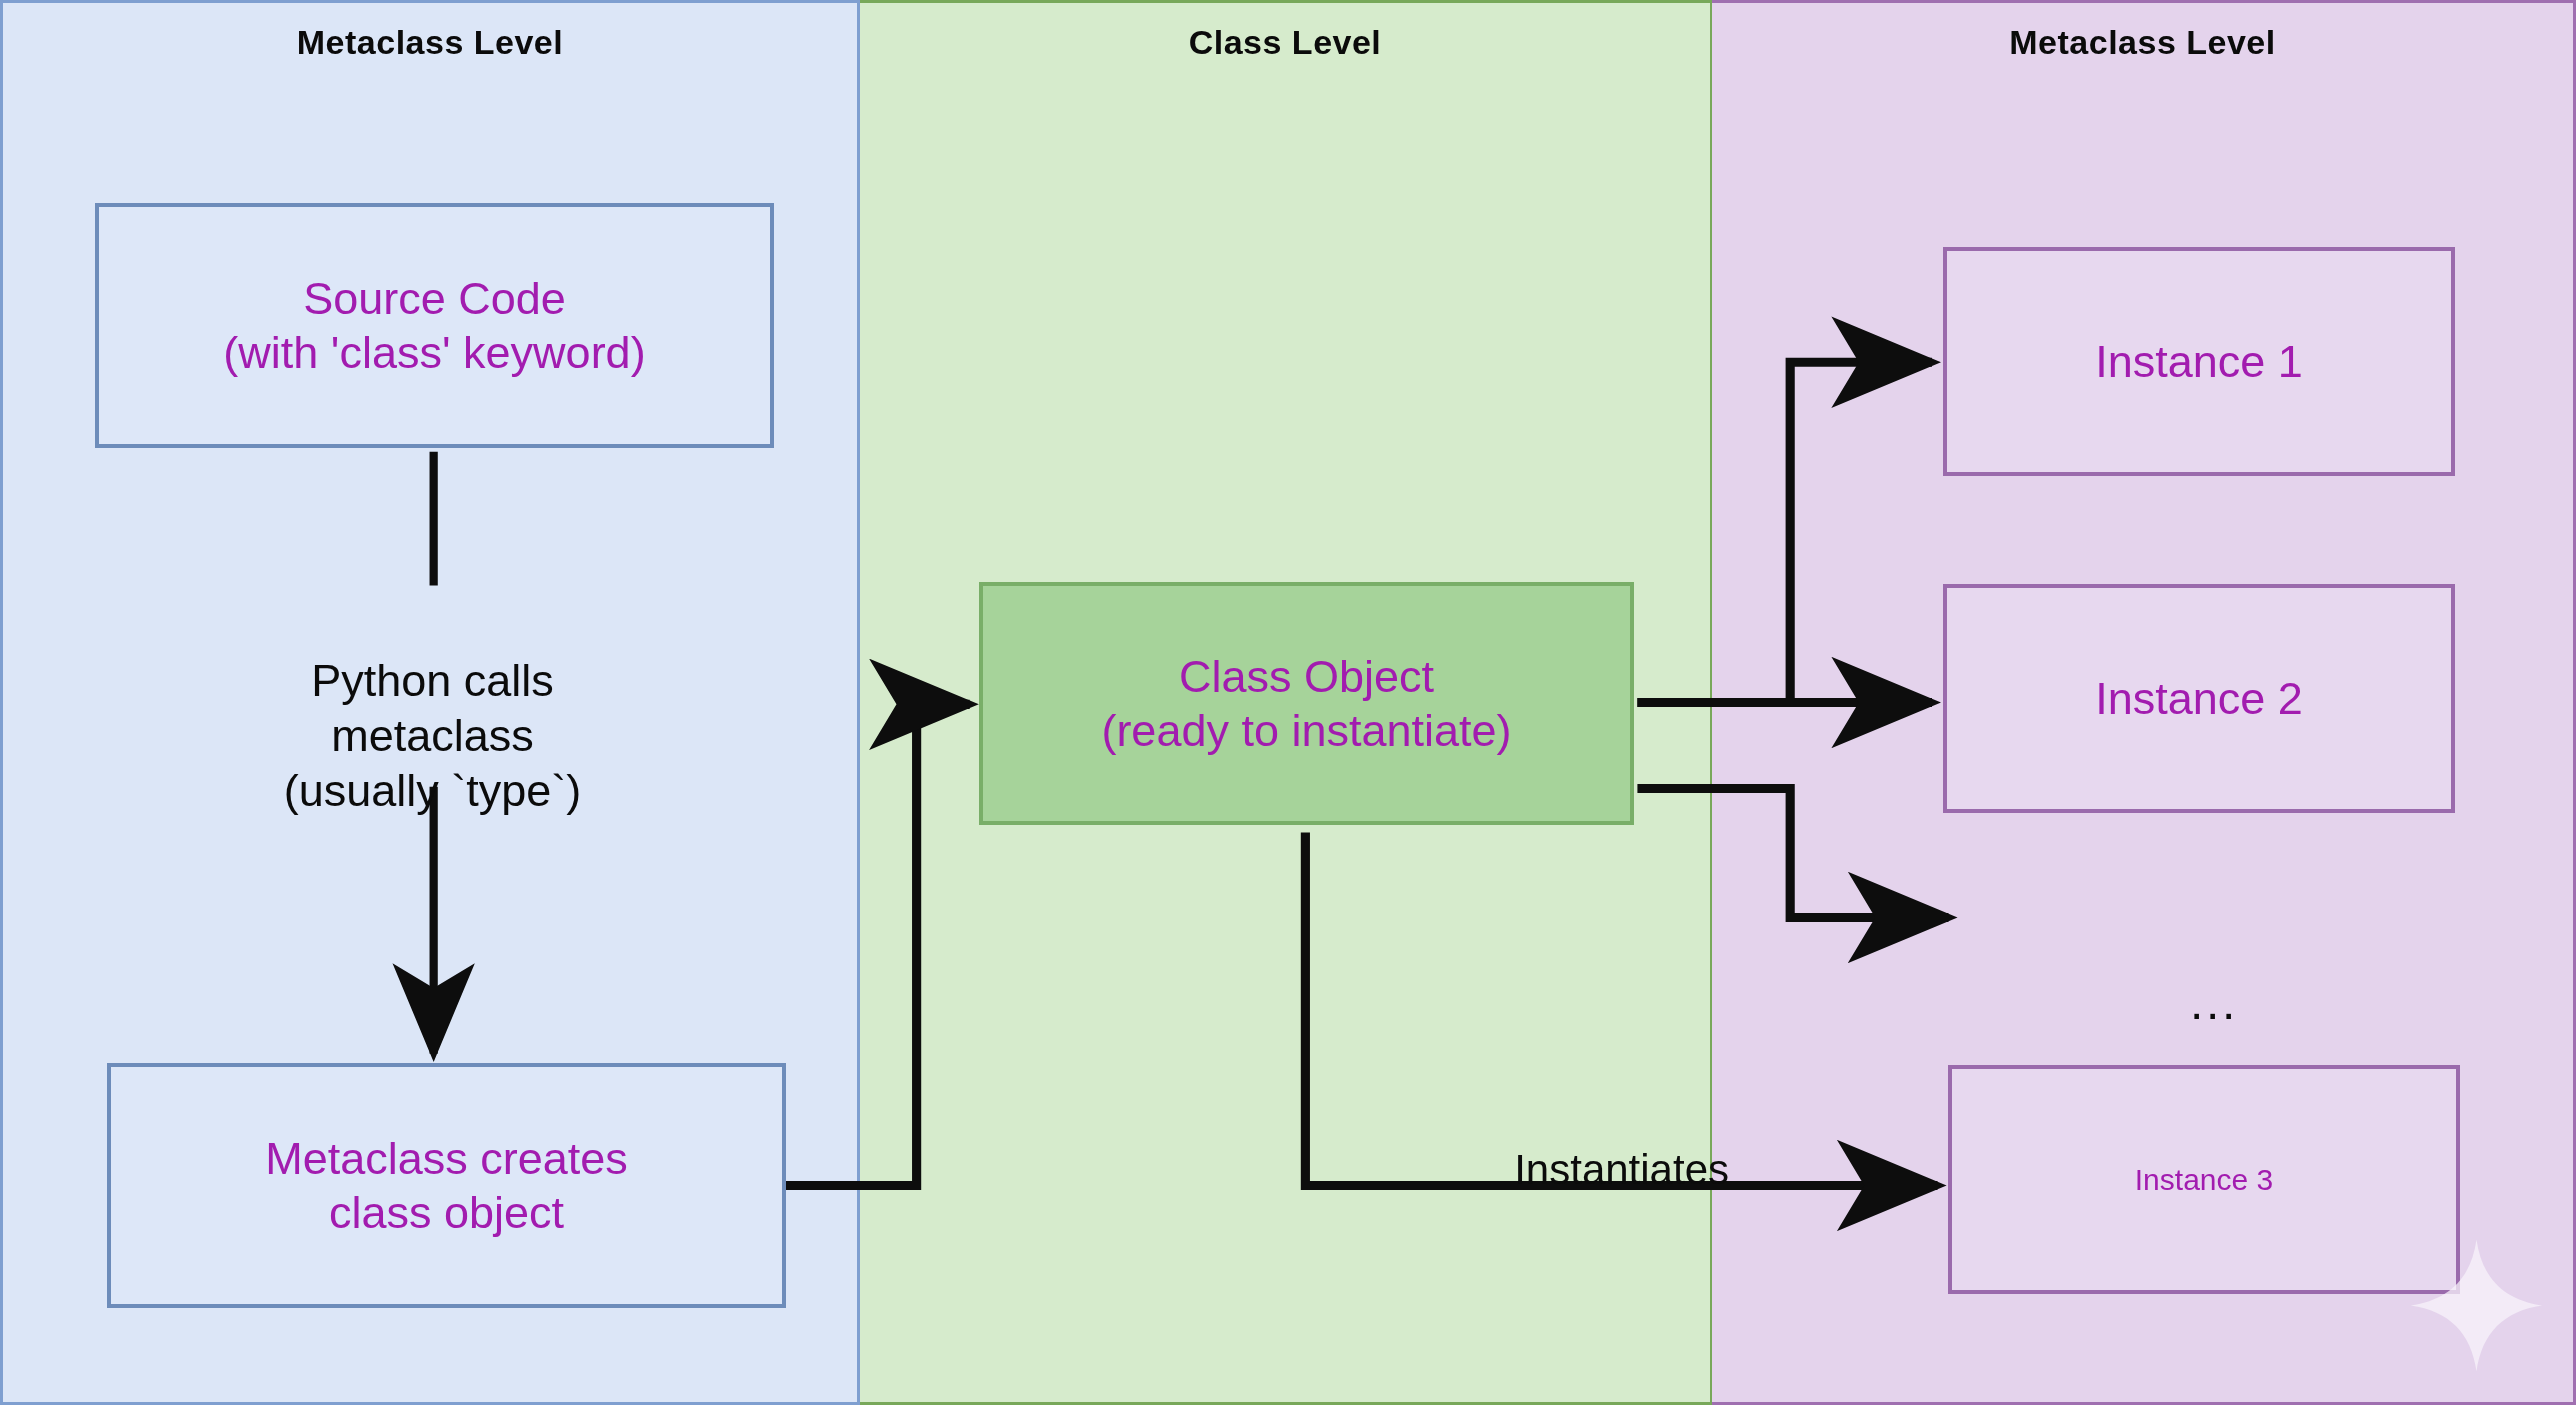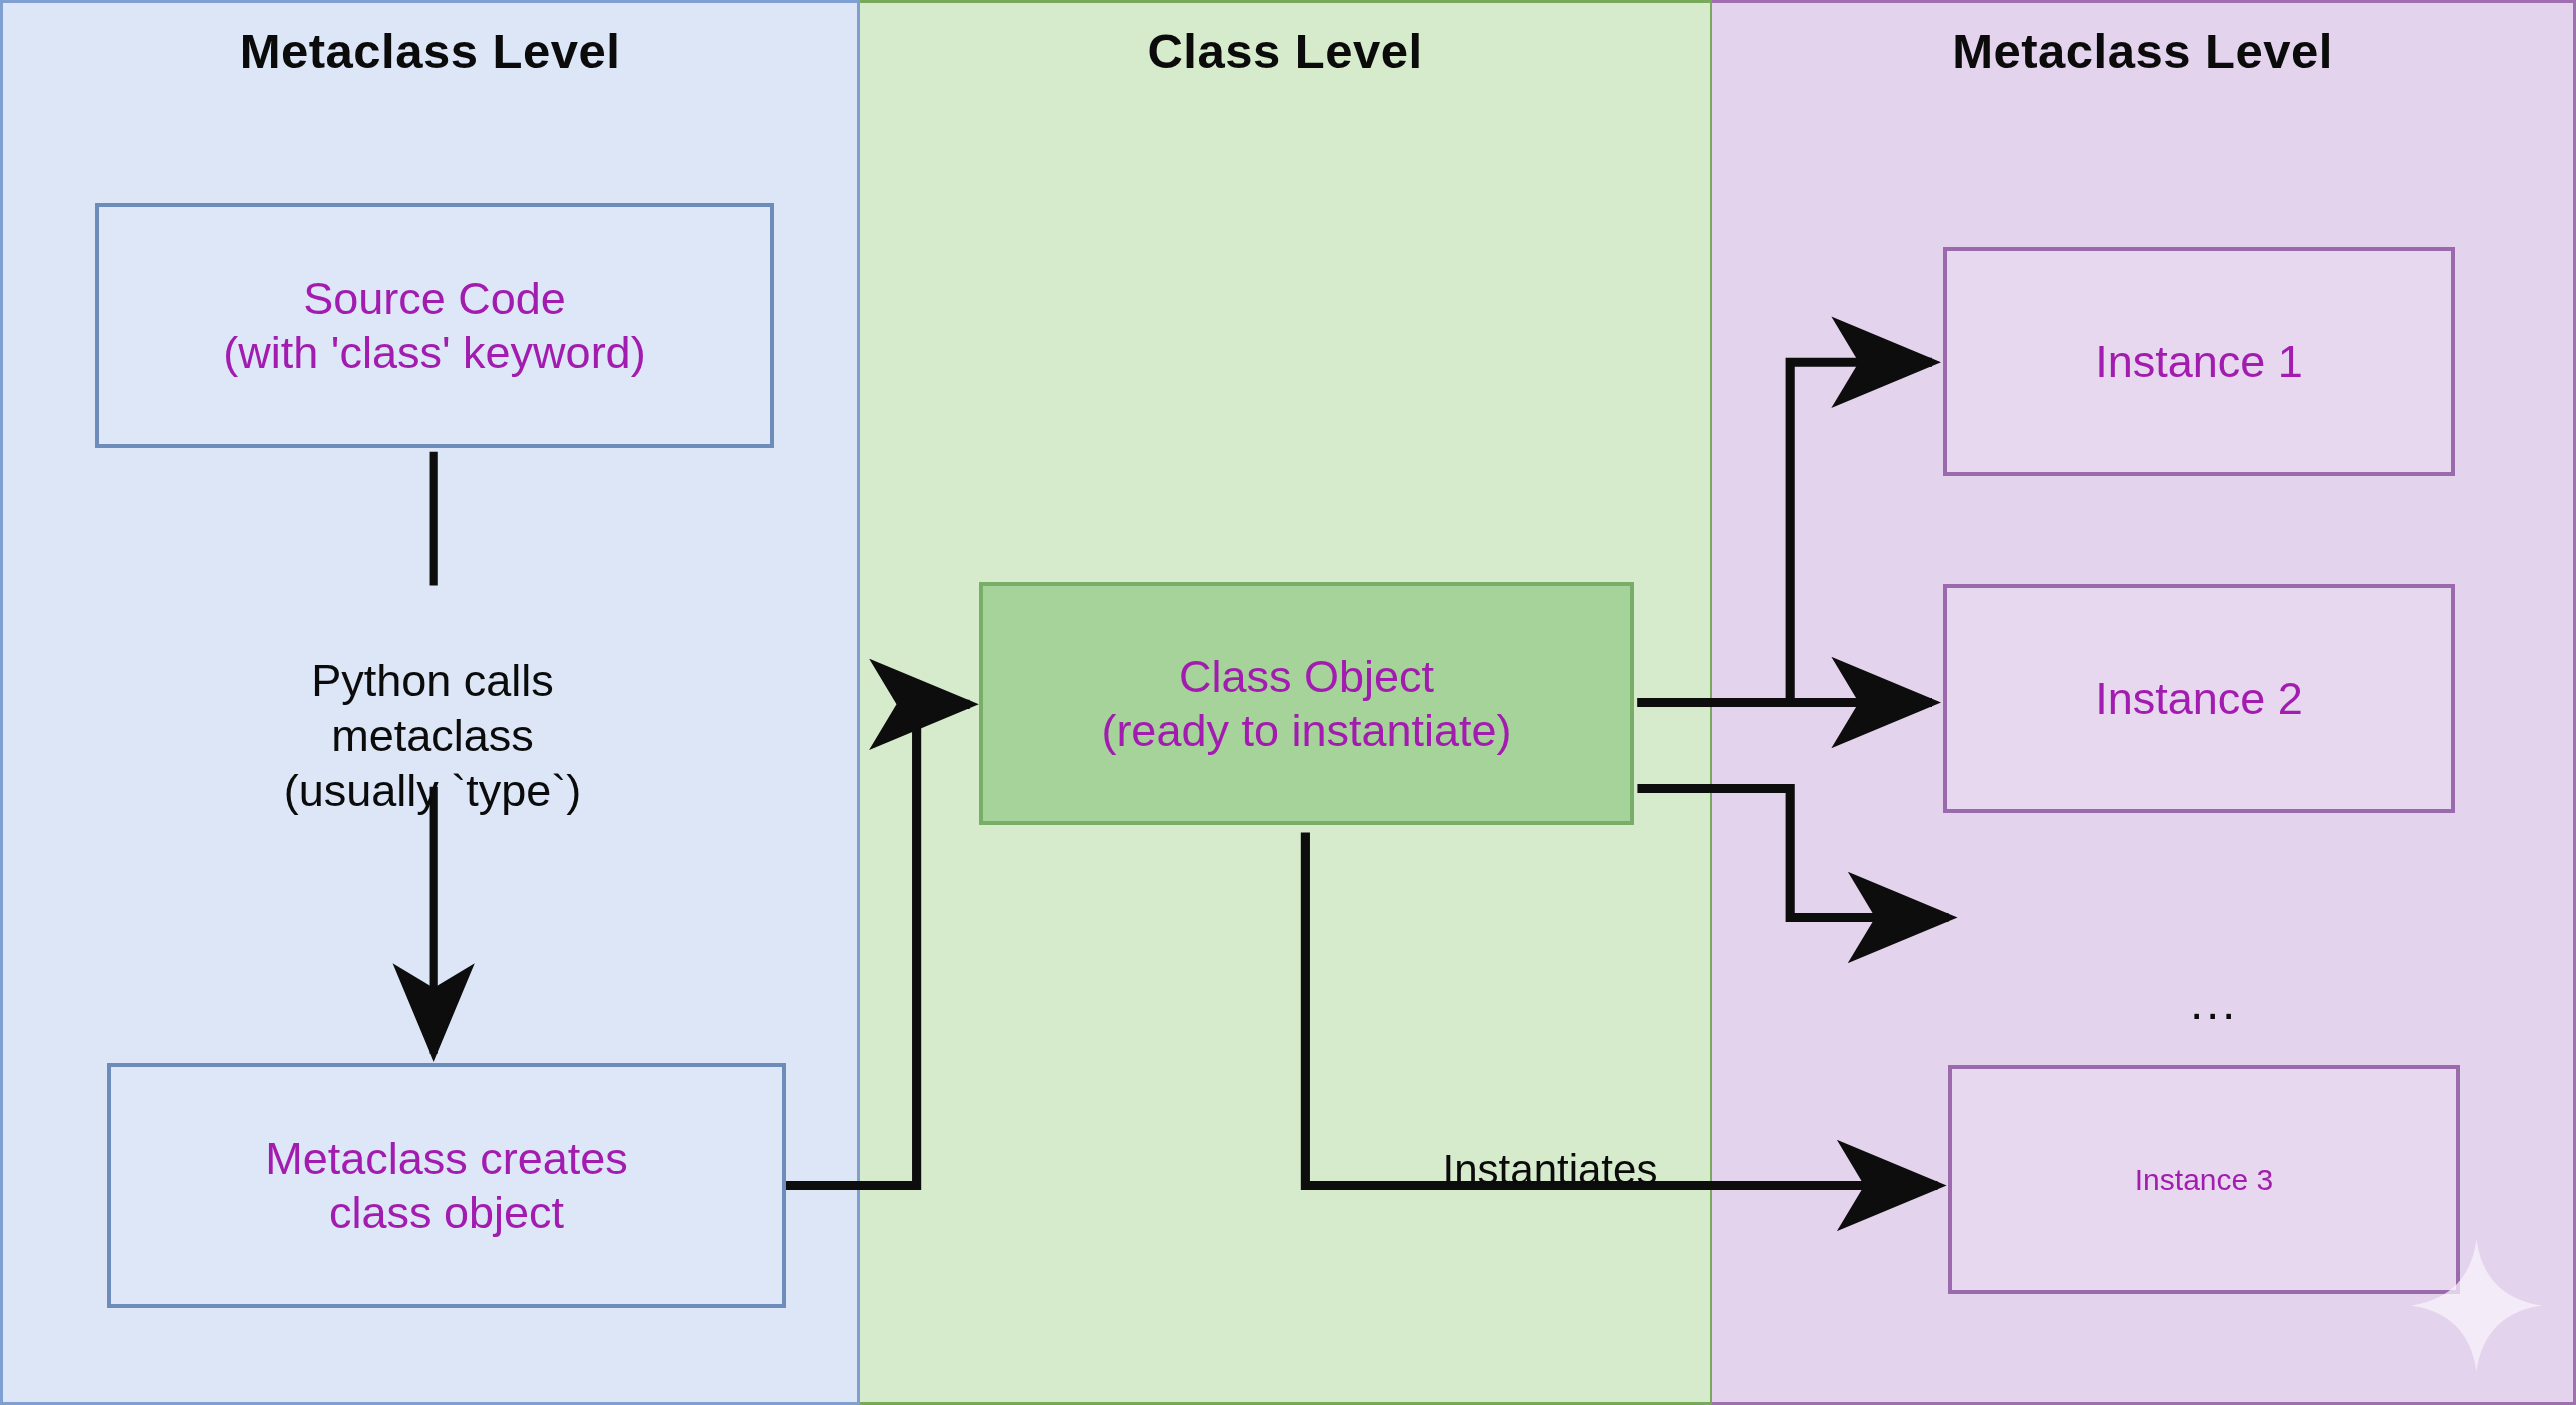--- a/index.html
+++ b/index.html
@@ -49,21 +49,21 @@
     border-top: 3.7px solid #9f6fb0;
     border-bottom: 3.7px solid #9f6fb0;
   }
 
   .lane-title {
     position: absolute;
     top: 20px;
     left: 0;
     width: 100%;
     text-align: center;
-    font-size: 49px;
+    font-size: 34px;
     font-weight: bold;
     color: #0b0b0b;
     letter-spacing: 0.5px;
   }
 
   
   .node {
     position: absolute;
     box-sizing: border-box;
     display: flex;
@@ -122,22 +122,21 @@
     white-space: pre-line;
     line-height: 1.22;
   }
   #lbl-python-calls {
     left: 93px; top: 599px; width: 679px;
     font-size: 45px;
   }
   #lbl-instantiates {
     left: 1345px; top: 1093px; width: 384px;
     font-size: 42px;
-    text-align: center;
-    margin-left: 13px;
+    text-align: right;
   }
   #lbl-ellipsis {
     left: 2104px; top: 915px; width: 220px;
     font-size: 48px;
     letter-spacing: 2.7px;
   }
 
   
   #wires {
     position: absolute;

